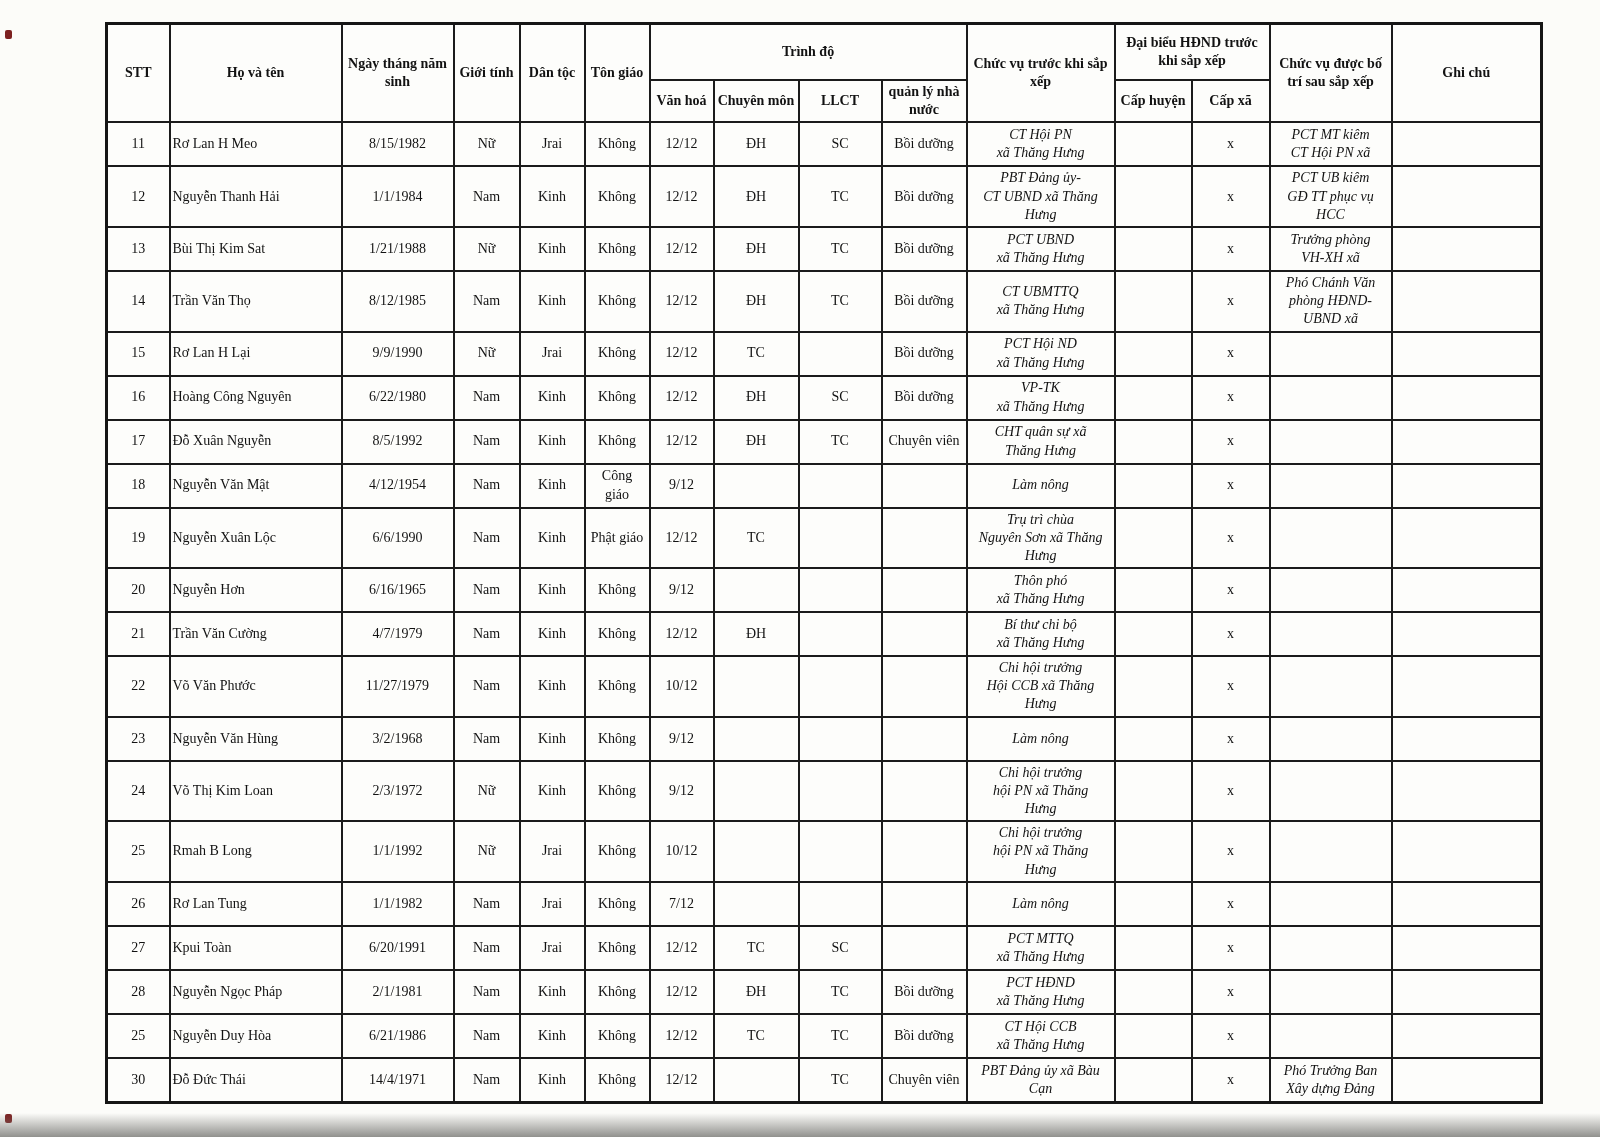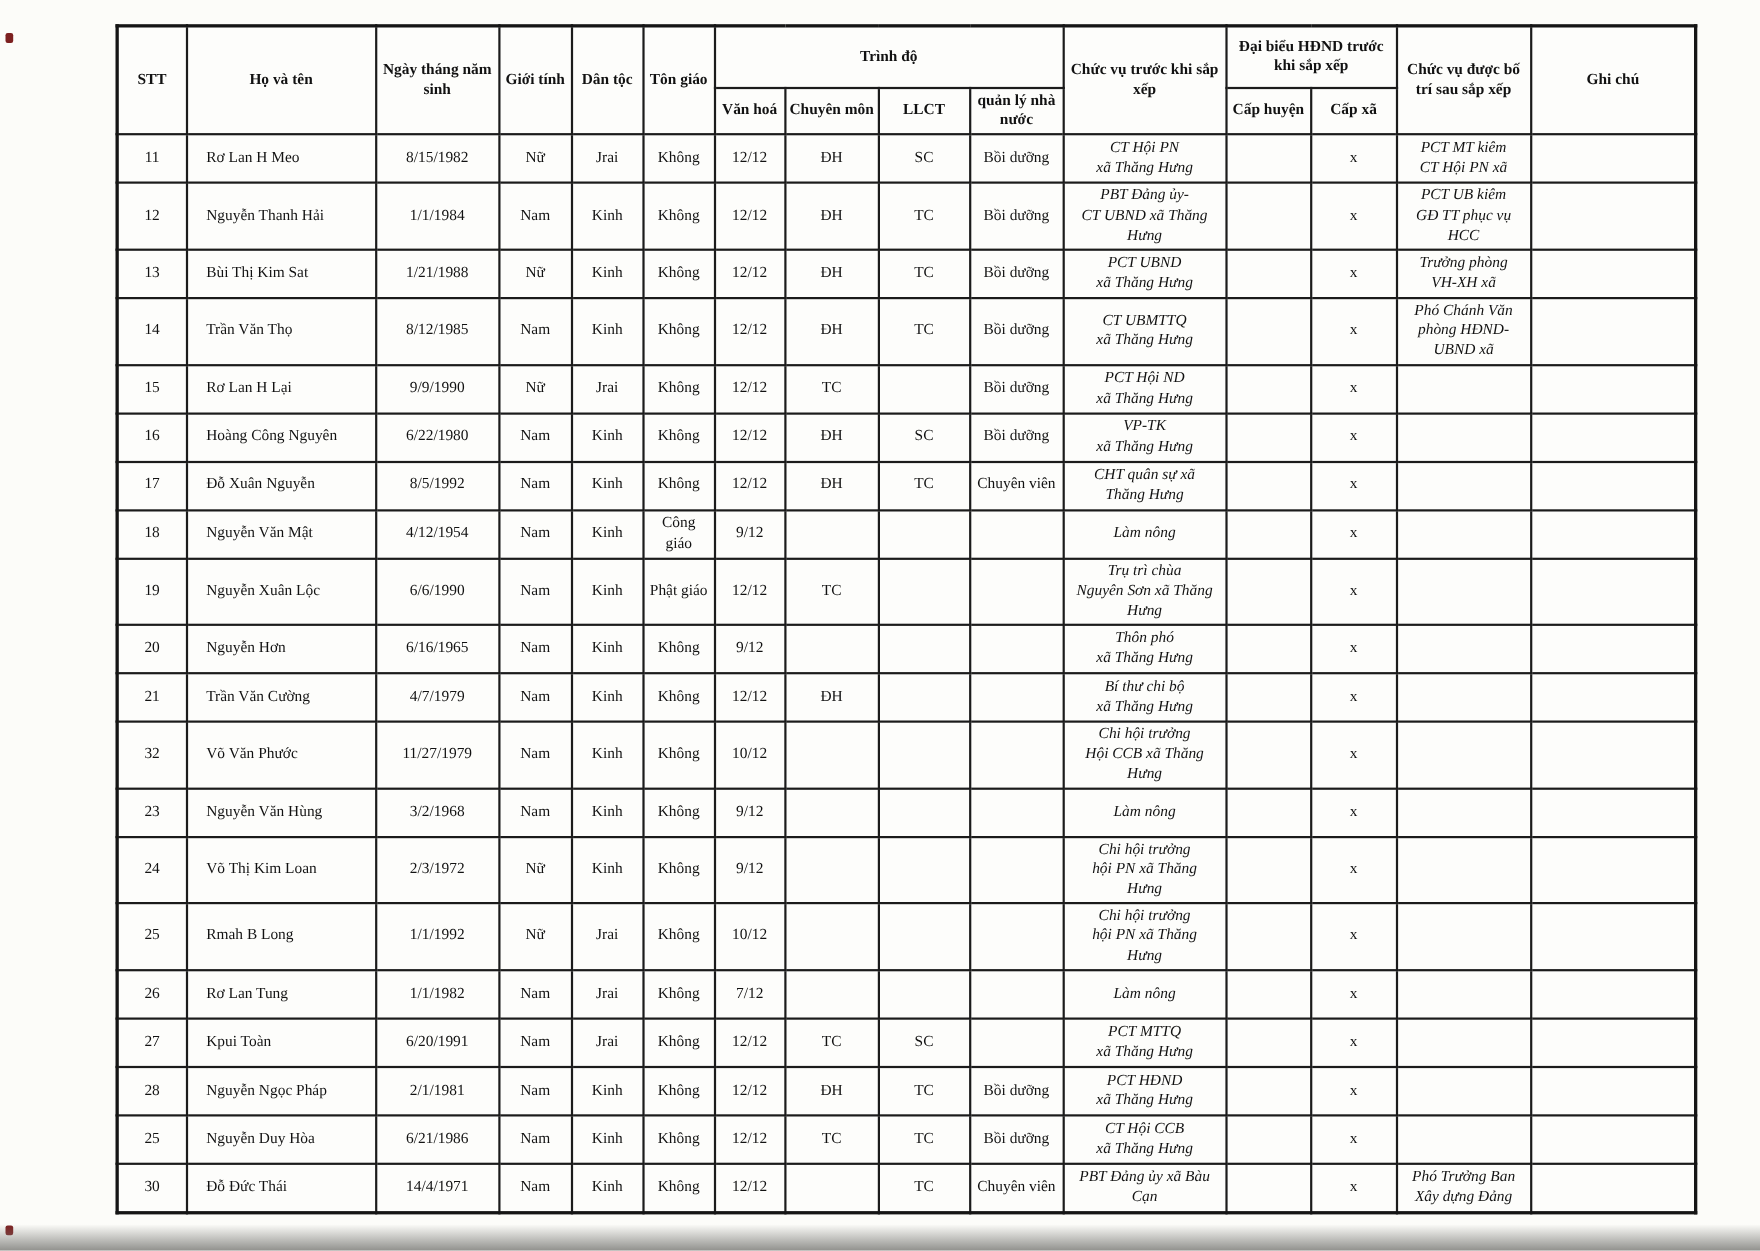--- a/index.html
+++ b/index.html
@@ -33,21 +33,21 @@
     line-height: 1.3;
     overflow: hidden;
   }
   .scan-table th {
     font-weight: bold;
     font-size: 14px;
   }
   .scan-table thead tr.top-row th { height: 50px; }
   .scan-table thead tr.sub-row th { height: 32px; }
   .scan-table tbody td { height: 38px; }
-  td.c-name { text-align: left; padding-left: 17px; }
+  td.c-name { text-align: left; padding-left: 2px; }
   td.c-pre, td.c-post { white-space: pre-line; font-style: italic; }
   .shadow-band {
     position: absolute;
     left: 0; bottom: 0;
     width: 1600px; height: 24px;
     background: linear-gradient(to bottom, rgba(150,150,146,0), rgba(118,118,114,0.8));
   }
   .speck {
     position: absolute;
     width: 7px; height: 9px;
@@ -306,21 +306,21 @@
     <td></td>
     <td></td>
     <td class="c-pre">Bí thư chi bộ
 xã Thăng Hưng</td>
     <td></td>
     <td>x</td>
     <td class="c-post"></td>
     <td></td>
   </tr>
         <tr>
-    <td>32</td>
+    <td>22</td>
     <td class="c-name">Võ Văn Phước</td>
     <td>11/27/1979</td>
     <td>Nam</td>
     <td>Kinh</td>
     <td>Không</td>
     <td>10/12</td>
     <td></td>
     <td></td>
     <td></td>
     <td class="c-pre">Chi hội trưởng

